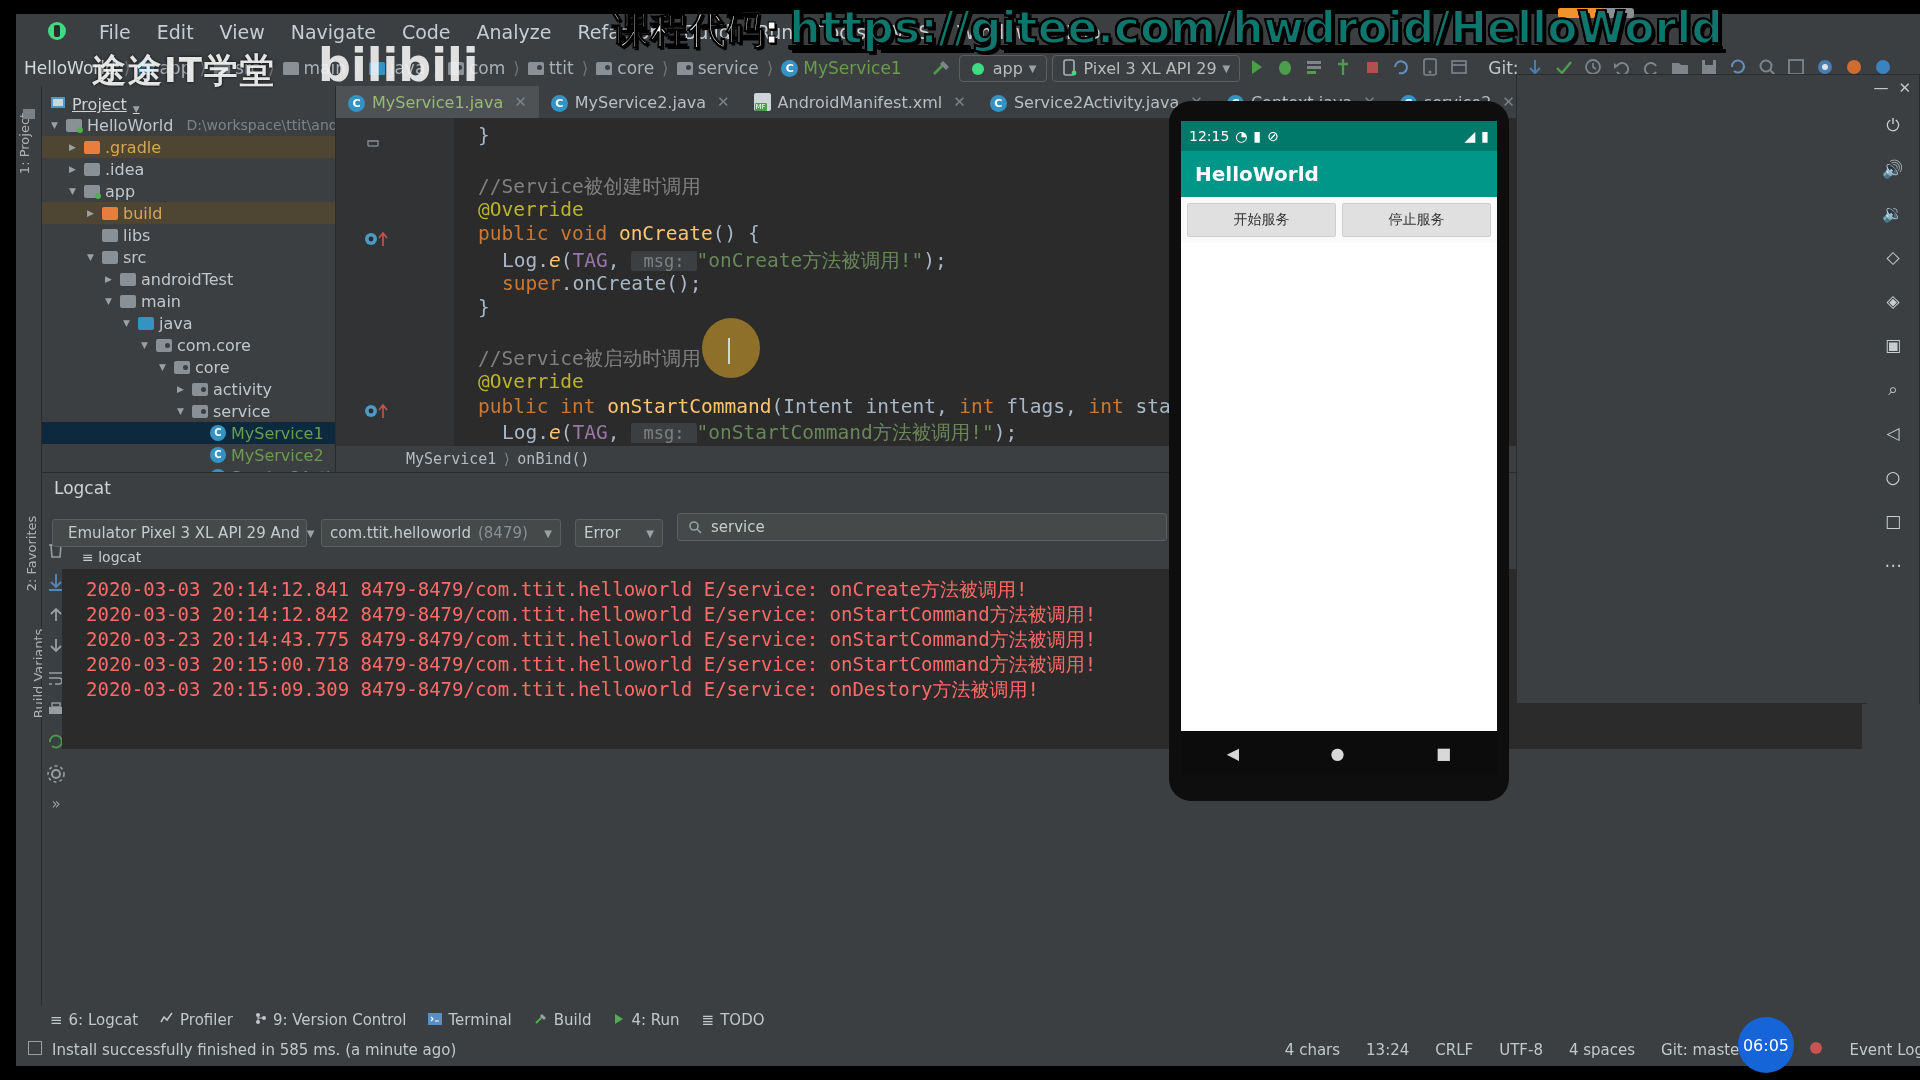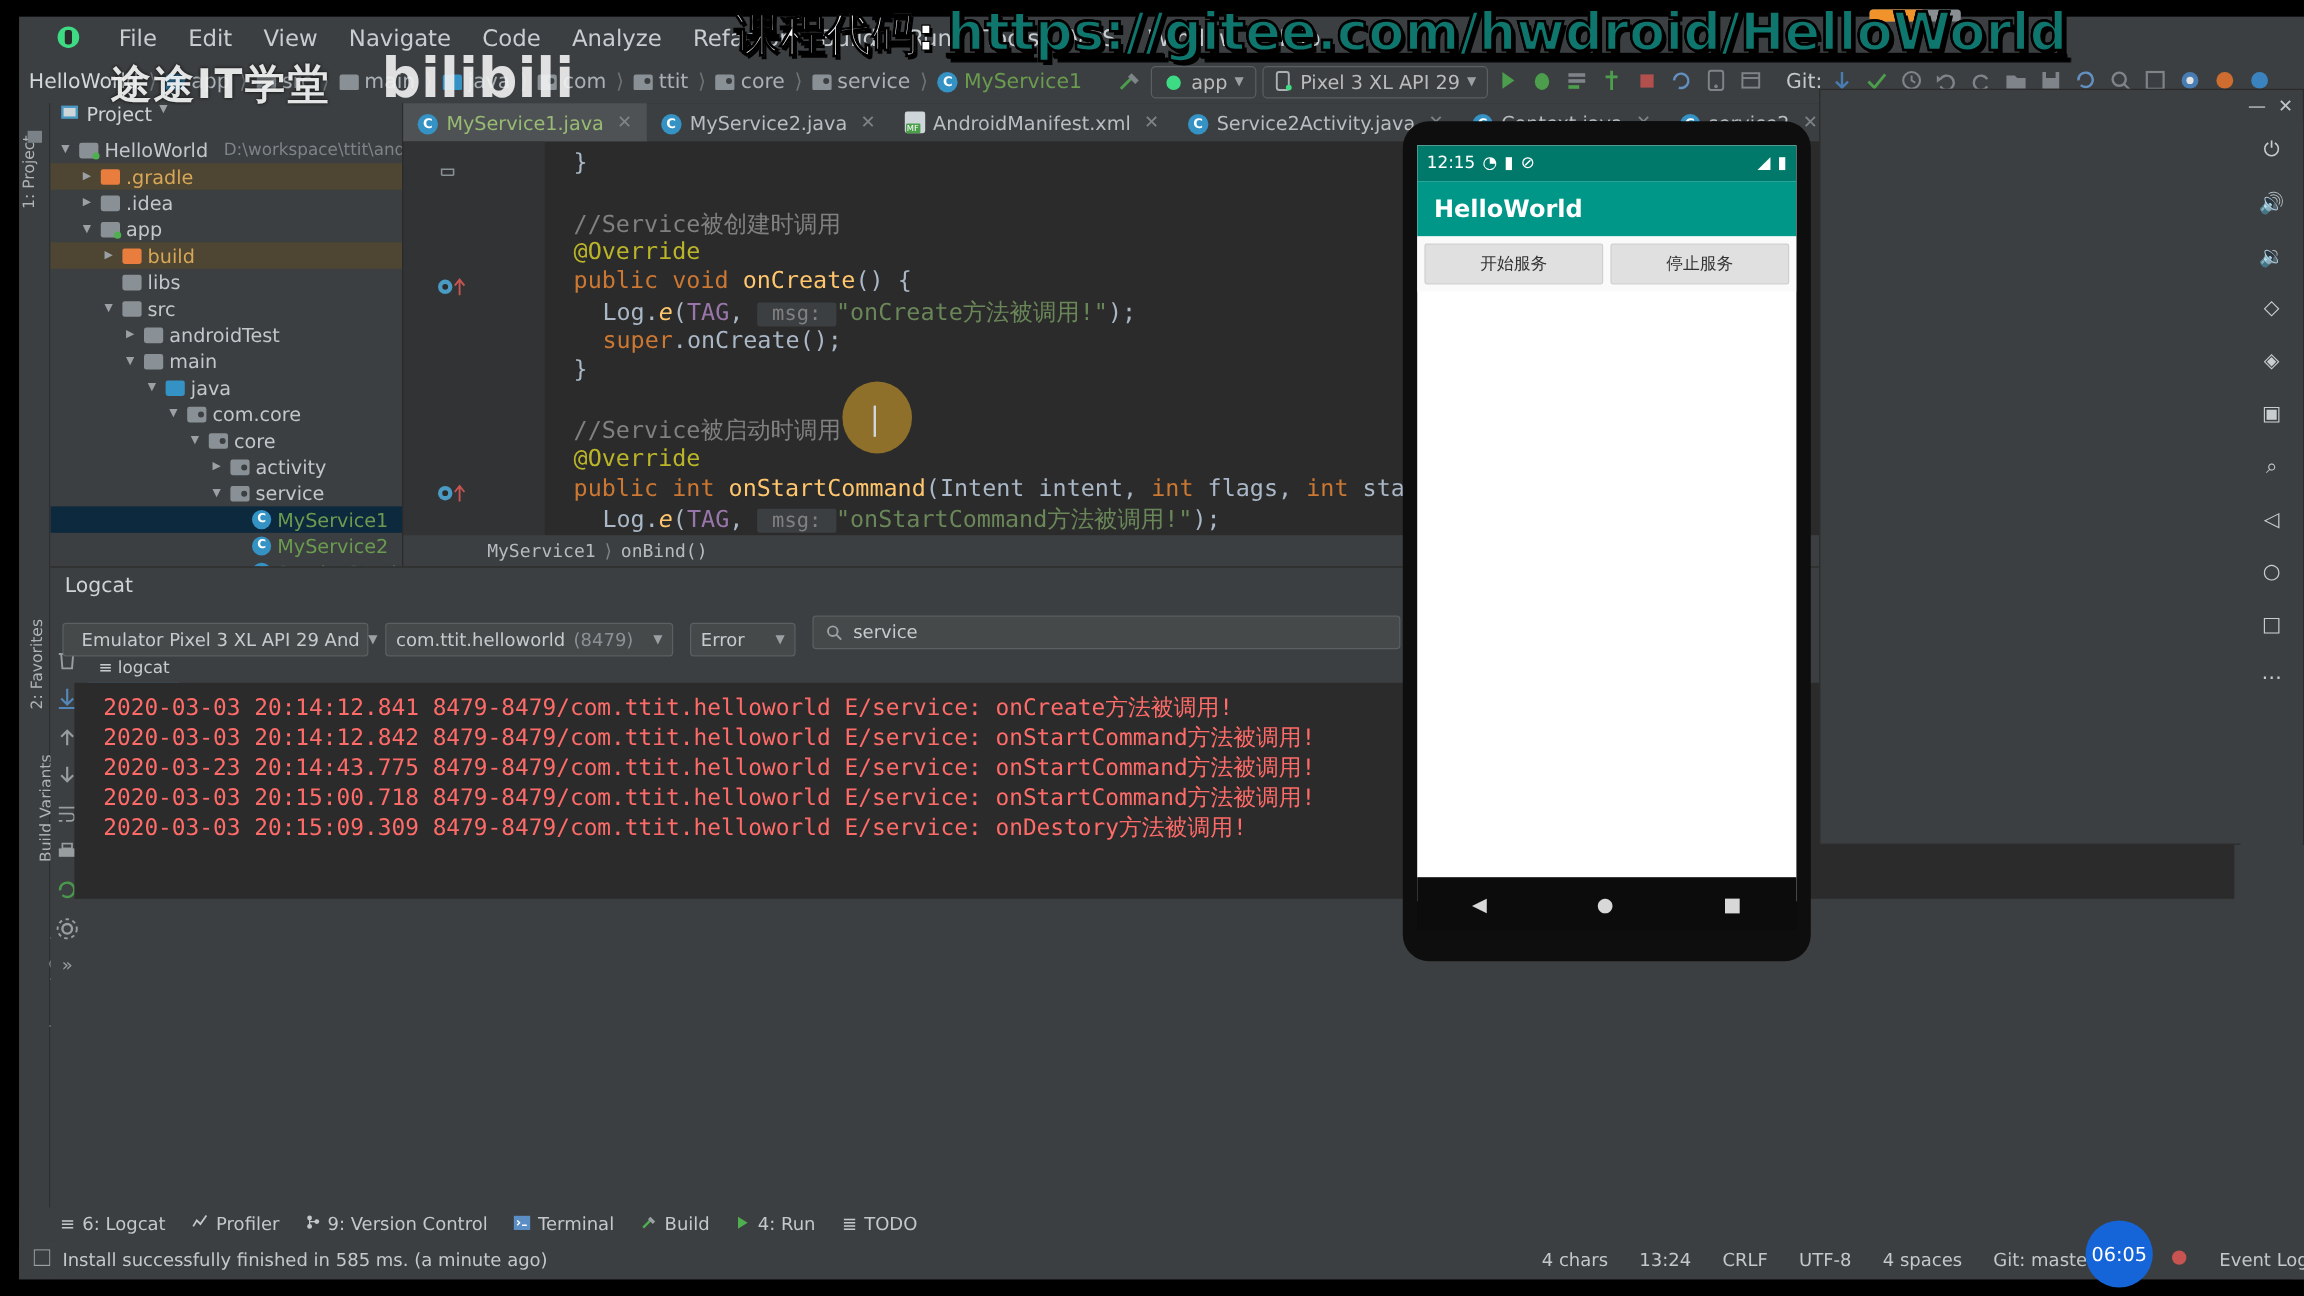--- a/index.html
+++ b/index.html
@@ -57,21 +57,21 @@
   .vtab{
     position:absolute;left:-22px;width:auto;transform:rotate(-90deg);transform-origin:center;
     font-size:13px;color:#b0b4b7;white-space:nowrap;
   }
 
   
   .projpanel{
     position:absolute;left:26px;top:0;width:294px;height:386px;background:#3c3f41;
     border-right:1px solid #2b2b2b; overflow:hidden;
   }
-  .projhdr{height:28px;display:flex;align-items:flex-start;gap:6px;padding-left:8px;font-size:16px;color:#cfd3d6;}
+  .projhdr{height:28px;display:flex;align-items:flex-end;gap:6px;padding-left:8px;font-size:16px;color:#cfd3d6;text-decoration:underline;}
   .tree{font-size:16px;}
   .trow{height:22px;display:flex;align-items:center;gap:5px;white-space:nowrap;color:#c2c7cb;padding-right:4px;}
   .trow.hl{background:#4e4632;}
   .trow.sel{background:#0d293e;}
   .arrow{width:13px;text-align:center;font-size:9px;color:#9aa0a4;flex:none;}
   .tlabel{font-size:16px;}
   .tpath{color:#7d8488;font-size:14px;margin-left:8px;}
   .orange{color:#d8a657;}
 
   

